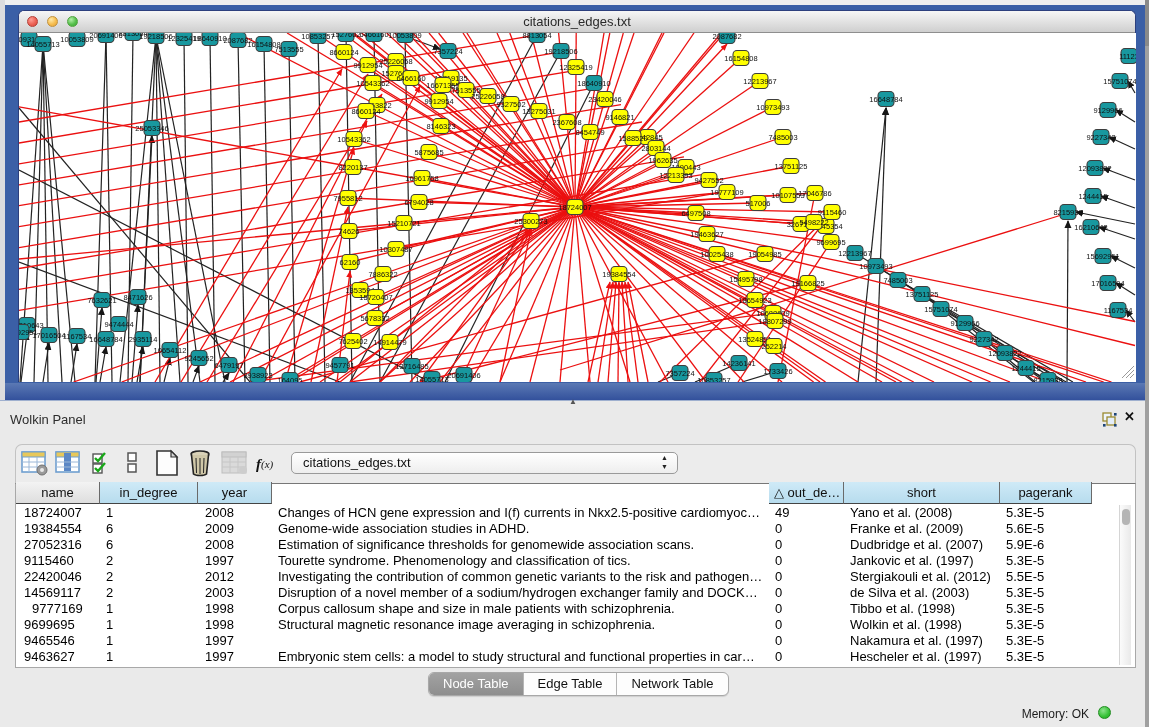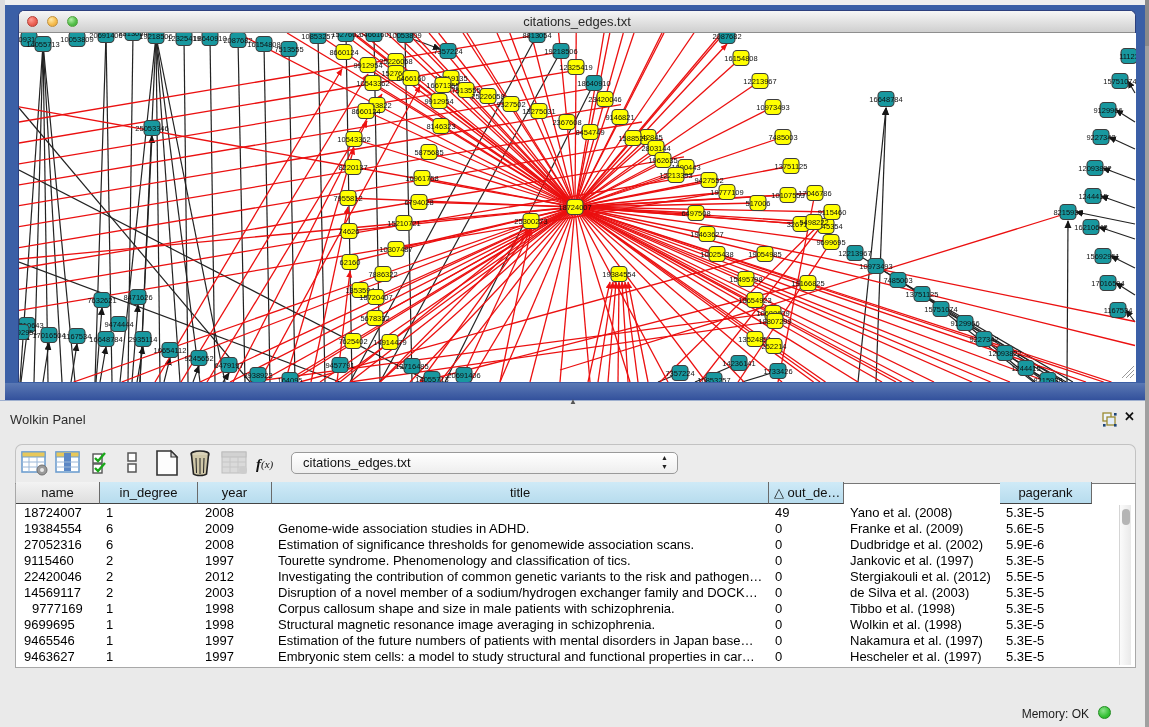--- a/index.html
+++ b/index.html
@@ -675,47 +675,48 @@
           <text x="241" y="19" font-family="Liberation Serif,serif" font-style="italic" font-size="11" fill="#111">(x)</text>
       </svg>
       <div id="combo">citations_edges.txt<div class="ar">▲<br>▼</div></div>
     </div>
     <div id="tbl"></div>
   </div>
 
   <div class="hc" style="left:16px;width:84px;background:linear-gradient(#f3f3f3,#dedede)">name</div>
   <div class="hc" style="left:100px;width:98px">in_degree</div>
   <div class="hc" style="left:198px;width:74px">year</div>
-  <div class="hc" style="left:272px;width:497px">title</div>
   <div class="hc" style="left:769px;width:75px;text-align:left;padding-left:5px">△ out_de…</div>
+  <div class="hc" style="left:844px;width:156px">short</div>
   <div class="hc" style="left:1000px;width:92px">pagerank</div>
   <div class="trow" style="top:505px">
       <span style="left:24px">18724007</span>
       <span style="left:106px">1</span>
       <span style="left:205px">2008</span>
+      <span style="left:278px">Changes of HCN gene expression and I(f) currents in Nkx2.5-positive cardiomyoc…</span>
       <span style="left:775px">49</span>
       <span style="left:850px">Yano et al. (2008)</span>
       <span style="left:1006px">5.3E-5</span>
     </div>
     <div class="trow" style="top:521px">
       <span style="left:24px">19384554</span>
       <span style="left:106px">6</span>
       <span style="left:205px">2009</span>
       <span style="left:278px">Genome-wide association studies in ADHD.</span>
       <span style="left:775px">0</span>
       <span style="left:850px">Franke et al. (2009)</span>
       <span style="left:1006px">5.6E-5</span>
     </div>
     <div class="trow" style="top:537px">
       <span style="left:24px">27052316</span>
       <span style="left:106px">6</span>
       <span style="left:205px">2008</span>
       <span style="left:278px">Estimation of significance thresholds for genomewide association scans.</span>
       <span style="left:775px">0</span>
-      <span style="left:850px">Dudbridge et al. (2002)</span>
+      <span style="left:850px">Dudbridge et al. (2007)</span>
       <span style="left:1006px">5.9E-6</span>
     </div>
     <div class="trow" style="top:553px">
       <span style="left:24px">9115460</span>
       <span style="left:106px">2</span>
       <span style="left:205px">1997</span>
       <span style="left:278px">Tourette syndrome. Phenomenology and classification of tics.</span>
       <span style="left:775px">0</span>
       <span style="left:850px">Jankovic et al. (1997)</span>
       <span style="left:1006px">5.3E-5</span>
@@ -753,32 +754,36 @@
       <span style="left:205px">1998</span>
       <span style="left:278px">Structural magnetic resonance image averaging in schizophrenia.</span>
       <span style="left:775px">0</span>
       <span style="left:850px">Wolkin et al. (1998)</span>
       <span style="left:1006px">5.3E-5</span>
     </div>
     <div class="trow" style="top:633px">
       <span style="left:24px">9465546</span>
       <span style="left:106px">1</span>
       <span style="left:205px">1997</span>
-      <span style="left:278px">Estimation of the future numbers of patients with mental disorders in Japan base…</span>
       <span style="left:775px">0</span>
       <span style="left:850px">Nakamura et al. (1997)</span>
       <span style="left:1006px">5.3E-5</span>
     </div>
     <div class="trow" style="top:649px">
       <span style="left:24px">9463627</span>
       <span style="left:106px">1</span>
       <span style="left:205px">1997</span>
       <span style="left:278px">Embryonic stem cells: a model to study structural and functional properties in car…</span>
       <span style="left:775px">0</span>
       <span style="left:850px">Hescheler et al. (1997)</span>
       <span style="left:1006px">5.3E-5</span>
     </div>
   <div id="vsb"></div>
     <div id="vsbth"></div>
+  <div id="tabs">
+      <div class="sel">Node Table</div>
+      <div>Edge Table</div>
+      <div>Network Table</div>
+    </div>
   <div id="mem">Memory: OK</div>
     <div id="memdot"></div>
   <div id="redge"></div>
     <div id="redgetop"></div>
 </div>
 </body></html>

